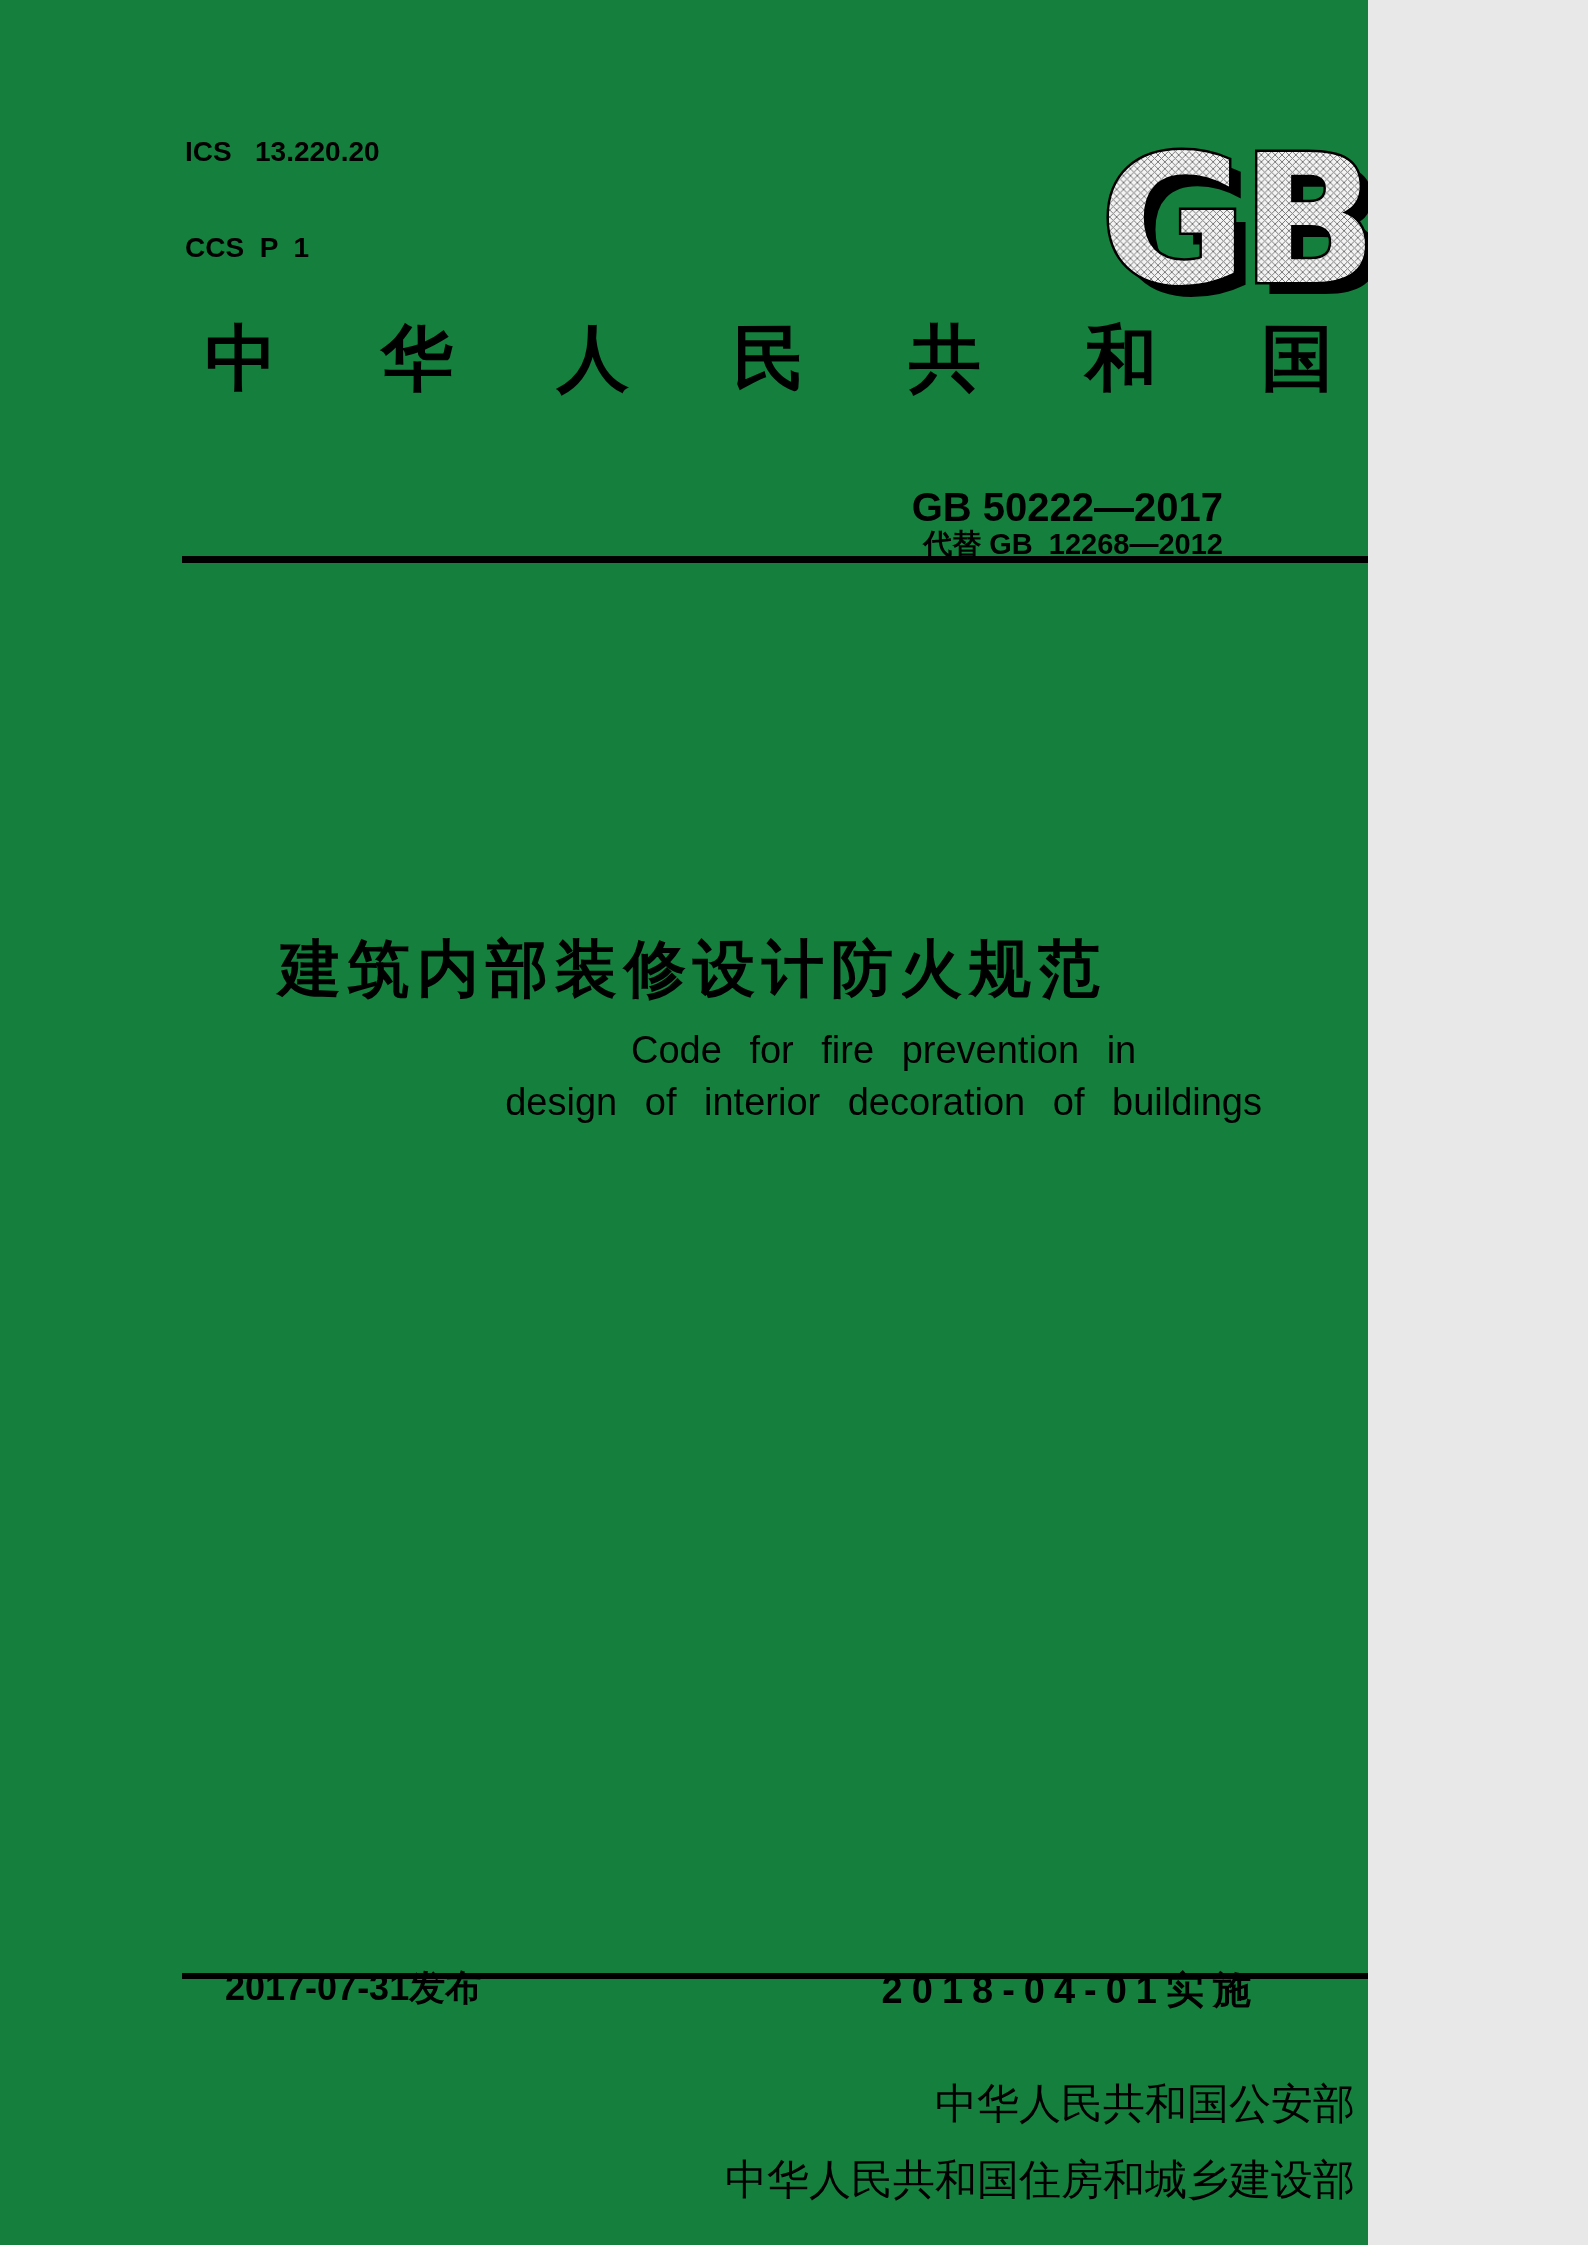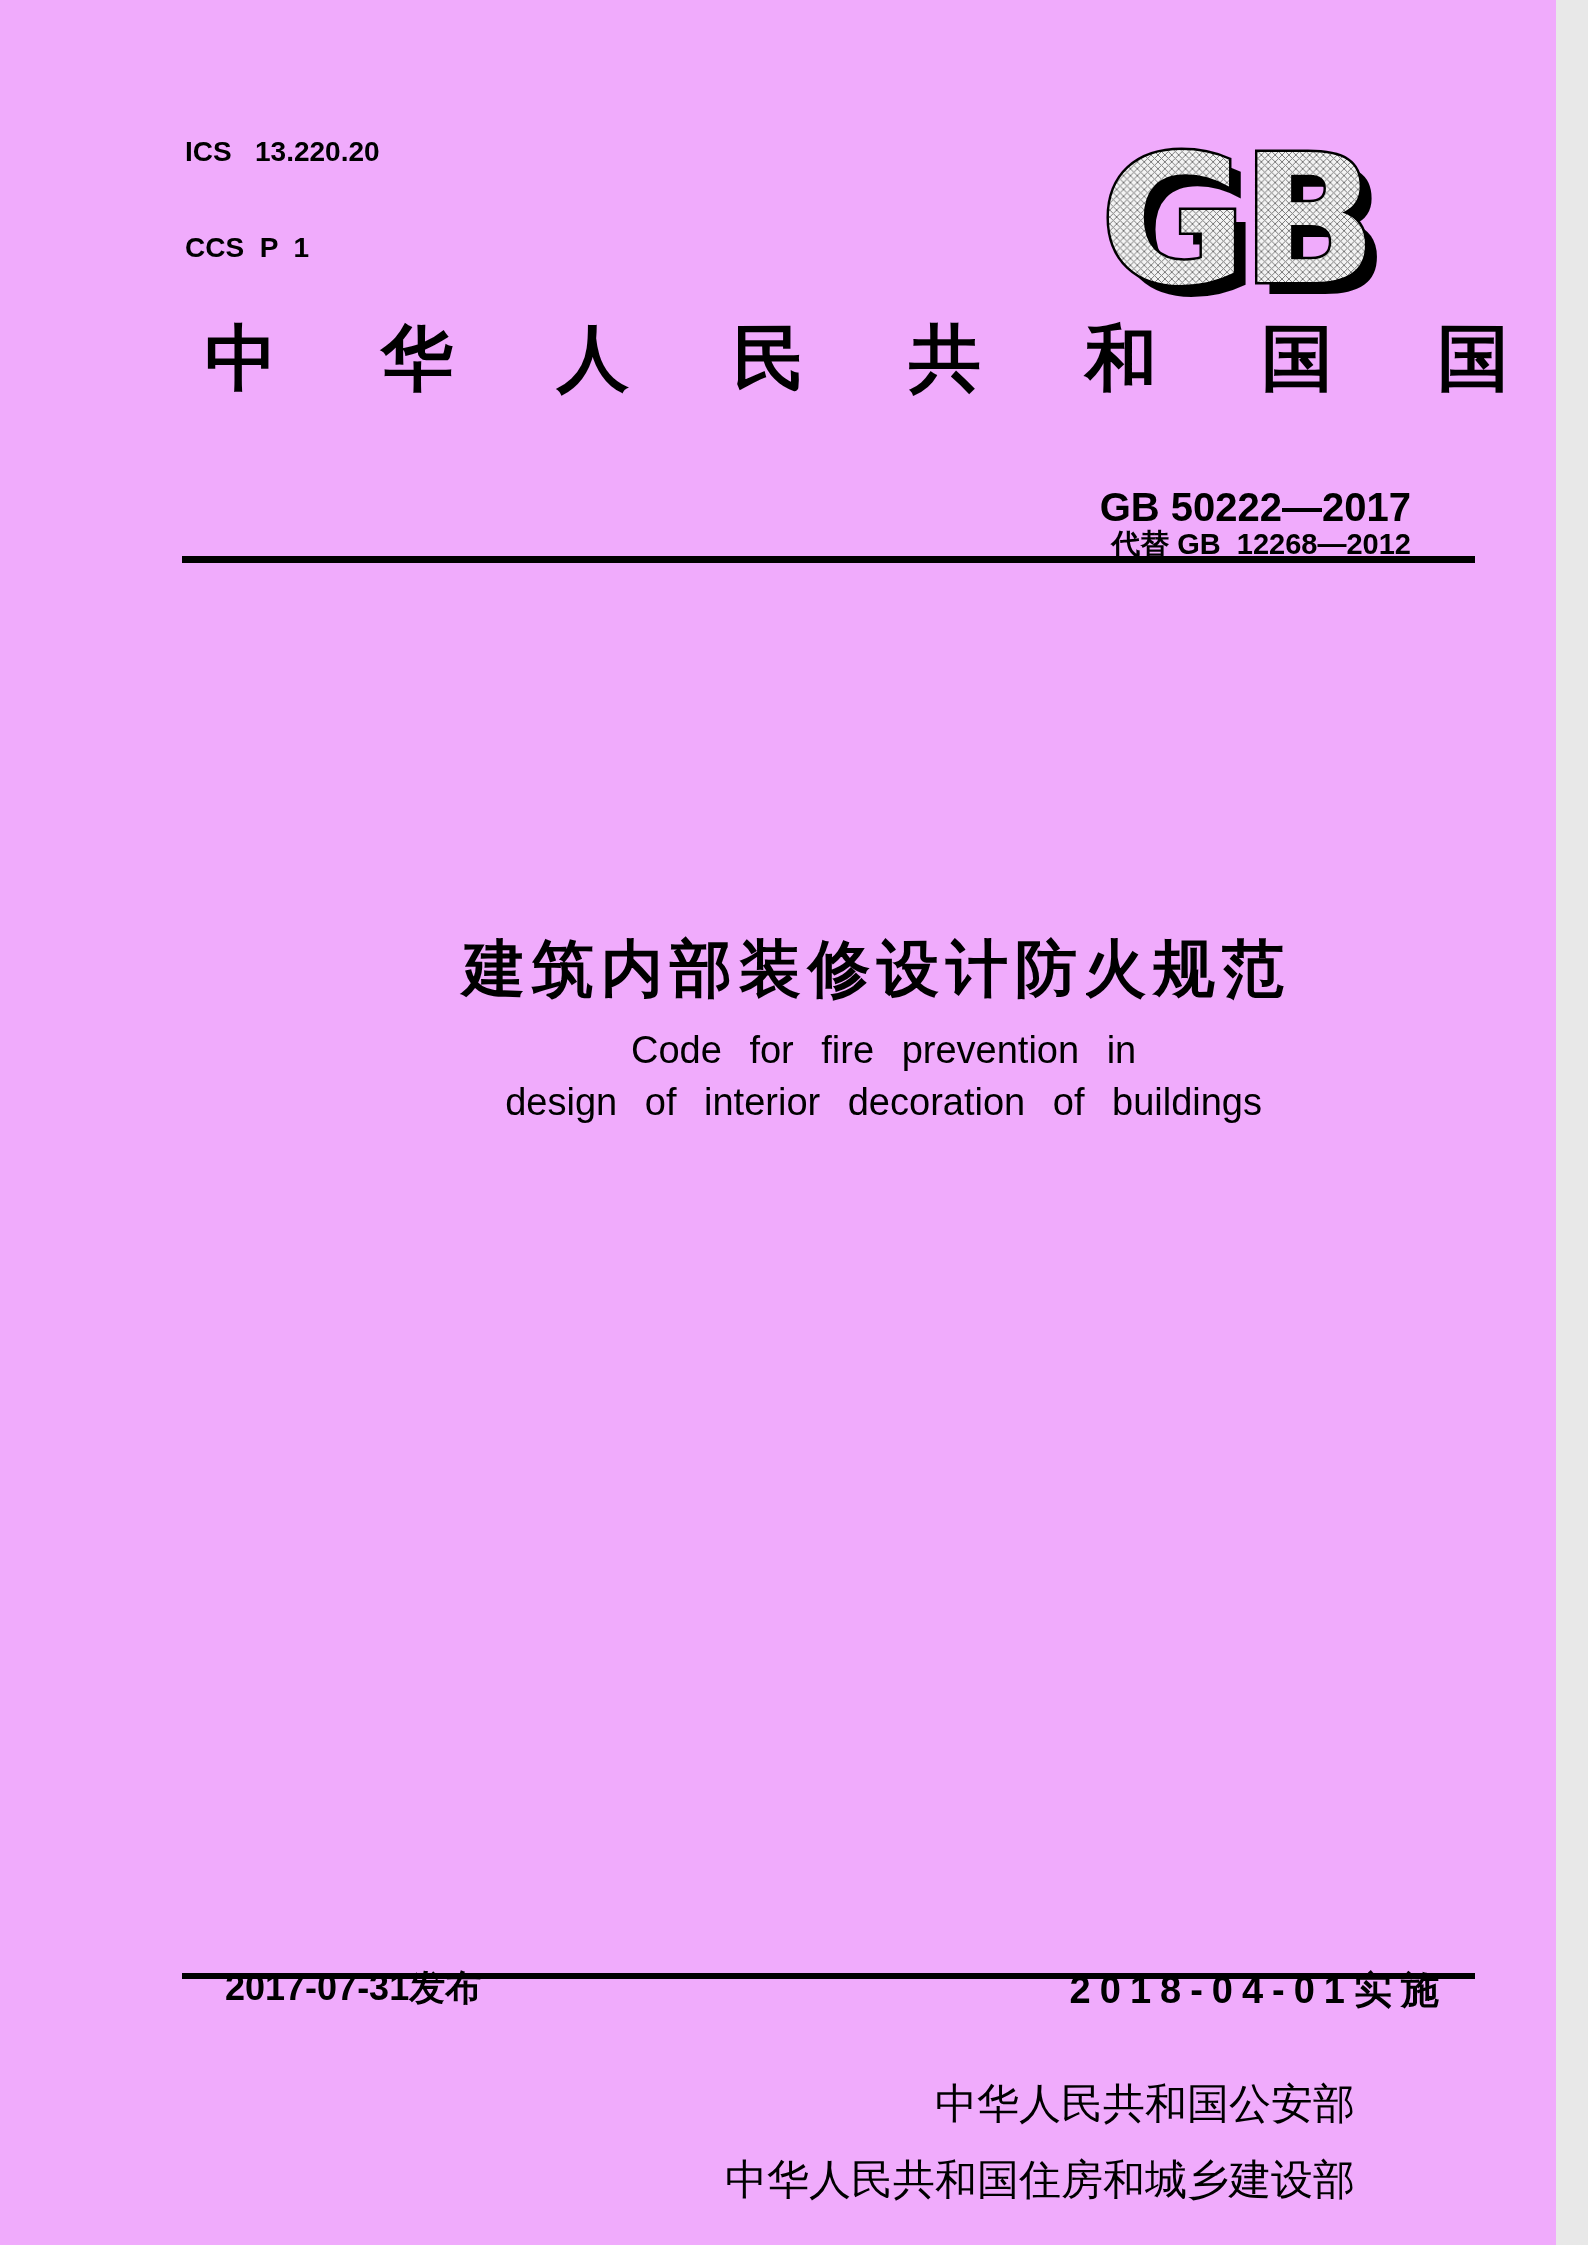--- a/index.html
+++ b/index.html
@@ -1,20 +1,20 @@
 <!DOCTYPE html>
 <html><head>
 <meta charset="utf-8">
 <style>
   html, body { margin: 0; padding: 0; background: #e8e8e8; }
   .page {
     position: relative;
-    width: 1556px;
+    width: 1368px;
     height: 2245px;
-    background: #f0abfc;
+    background: #15803d;
     overflow: hidden;
     font-family: "Liberation Sans", sans-serif;
     color: #000;
   }
   .abs { position: absolute; white-space: pre; }
 
   .ics-block {
     left: 185px; top: 72px;
     font-size: 28px; font-weight: bold;
     line-height: 32px;
@@ -41,21 +41,20 @@
     font-size: 29px; font-weight: bold;
     text-align: center;
   }
 
   .rule { position: absolute; left: 182px; width: 1293px; background: #000; }
   .rule-top { top: 556px; height: 7px; }
   .rule-bottom { top: 1973px; height: 6px; }
 
   .doc-title-zh {
     left: 182px; top: 856px; width: 1293px;
-    text-align: center;
     font-size: 62px; font-weight: bold;
     letter-spacing: 7px;
     font-family: "Liberation Sans", sans-serif;
   }
   .doc-title-en {
     left: 182px; width: 1293px;
     text-align: center;
     font-size: 38px; font-weight: normal;
     word-spacing: 17px;
     font-family: "Liberation Sans", sans-serif;

